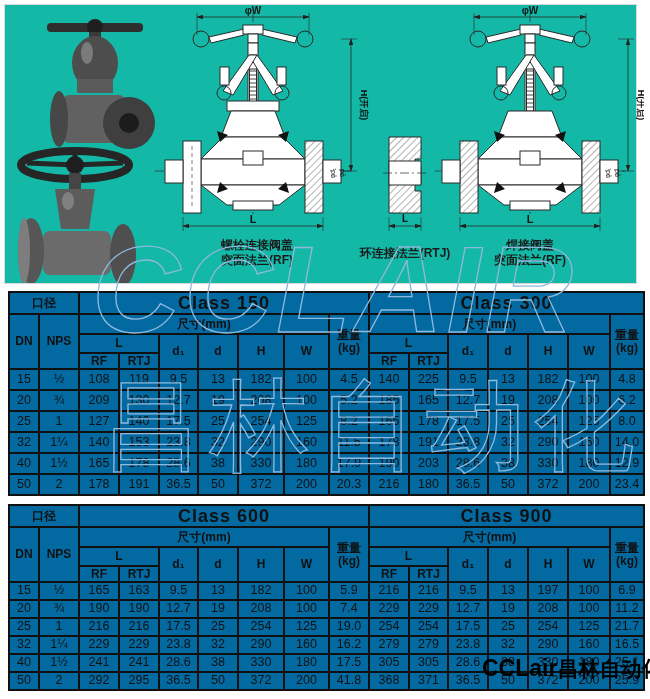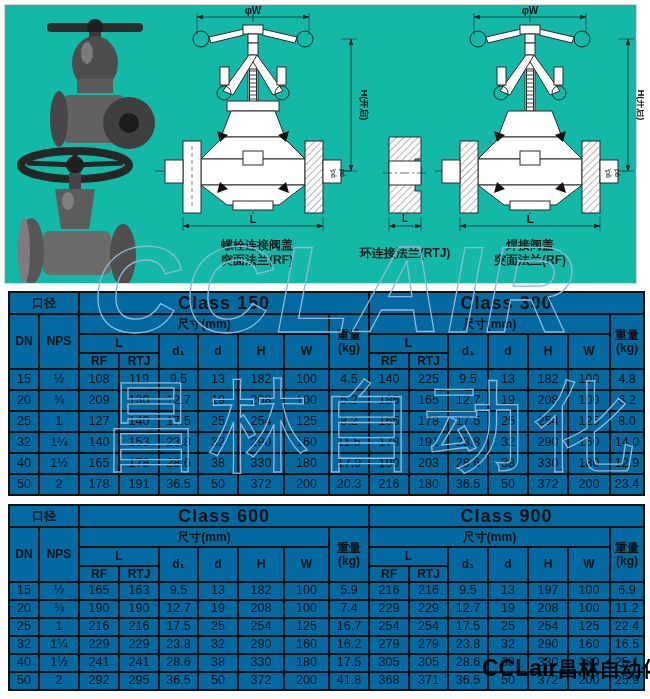--- a/index.html
+++ b/index.html
@@ -488,28 +488,28 @@
       </tr>
       <tr>
         <td>25</td>
         <td>1</td>
         <td>216</td>
         <td>216</td>
         <td>17.5</td>
         <td>25</td>
         <td>254</td>
         <td>125</td>
-        <td>16.7</td>
+        <td>19.0</td>
         <td>254</td>
         <td>254</td>
         <td>17.5</td>
         <td>25</td>
         <td>254</td>
         <td>125</td>
-        <td>22.4</td>
+        <td>21.7</td>
       </tr>
       <tr>
         <td>32</td>
         <td>1¼</td>
         <td>229</td>
         <td>229</td>
         <td>23.8</td>
         <td>32</td>
         <td>290</td>
         <td>160</td>

